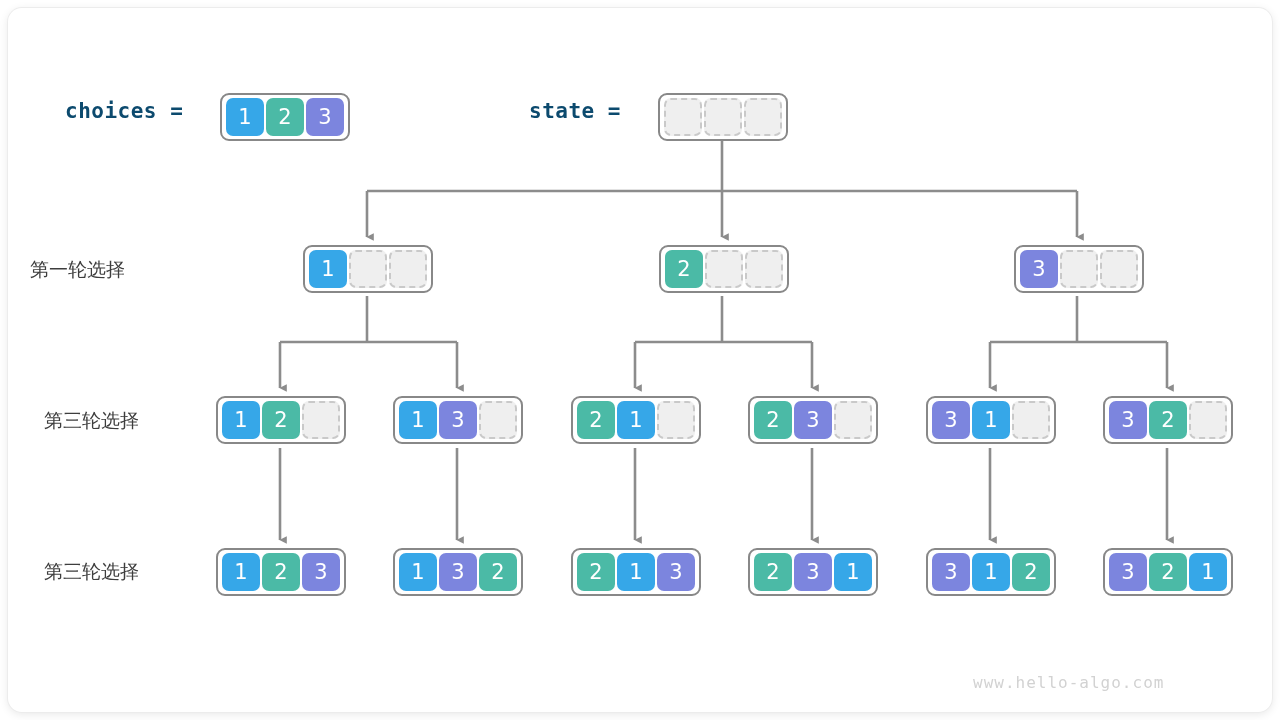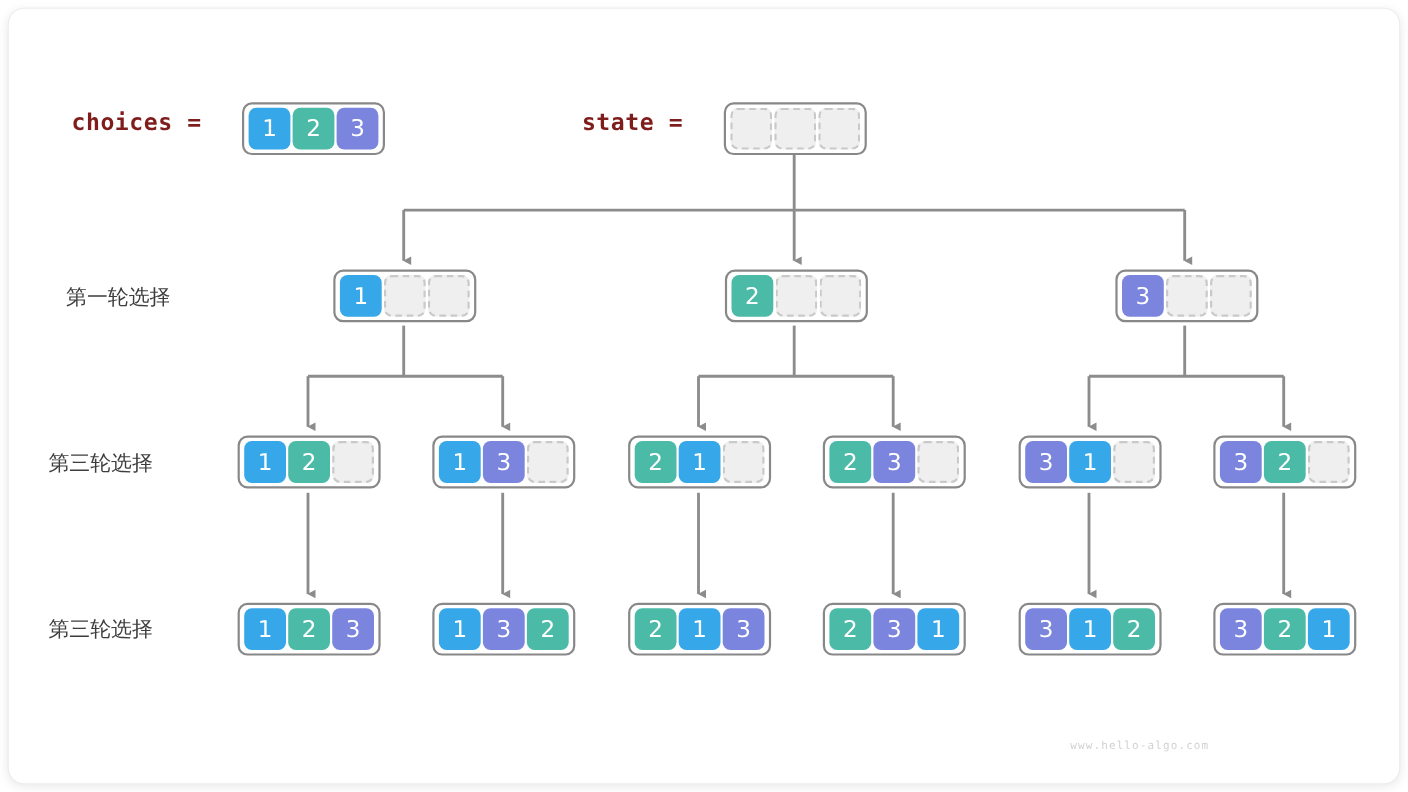--- a/index.html
+++ b/index.html
@@ -22,21 +22,21 @@
   #wires{
     position:absolute;left:0;top:0;width:1264px;height:704px;
     pointer-events:none;
   }
   
   .hdr-label{
     position:absolute;
     font-family:"DejaVu Sans Mono", monospace;
     font-weight:bold;
     font-size:21px;
-    color:#7f1d1d;
+    color:#0c4a6e;
     white-space:nowrap;
     letter-spacing:0.5px;
   }
   
   .row-label{
     position:absolute;
     font-family:"DejaVu Sans", sans-serif;
     font-size:19px;
     color:#3d3d3d;
     white-space:nowrap;
@@ -70,21 +70,21 @@
     background:#efefef;
     border:2px dashed #c9c9c9;
     color:transparent;
   }
   .cell.v1{background:#36a7e8;}
   .cell.v2{background:#4bbaa6;}
   .cell.v3{background:#7c85de;}
   .watermark{
     position:absolute;
     font-family:"DejaVu Sans Mono", monospace;
-    font-size:10px;
+    font-size:16px;
     color:#d2d2d2;
     letter-spacing:1px;
     white-space:nowrap;
   }
 </style>
 </head>
 <body>
 
 <div id="canvas">
 
@@ -135,21 +135,21 @@
       <div class="cell v3">3</div>
     </div>
 
   <div class="hdr-label" style="left:521px;top:91px;text-align:right;">state =</div>
   <div class="arr" id="state-array" style="left:650px;top:85px;">
       <div class="cell empty"></div>
       <div class="cell empty"></div>
       <div class="cell empty"></div>
     </div>
 
-  <div class="row-label" style="left:52px;top:249px;">第一轮选择</div>
+  <div class="row-label" style="left:22px;top:249px;">第一轮选择</div>
   <div class="row-label" style="left:36px;top:400px;">第三轮选择</div>
   <div class="row-label" style="left:36px;top:551px;">第三轮选择</div>
 
   <div id="nodes">
       <div class="arr" style="left: 295px; top: 237px;">
         <div class="cell v1">1</div>
         <div class="cell empty"></div>
         <div class="cell empty"></div>
       </div>
       <div class="arr" style="left: 651px; top: 237px;">

